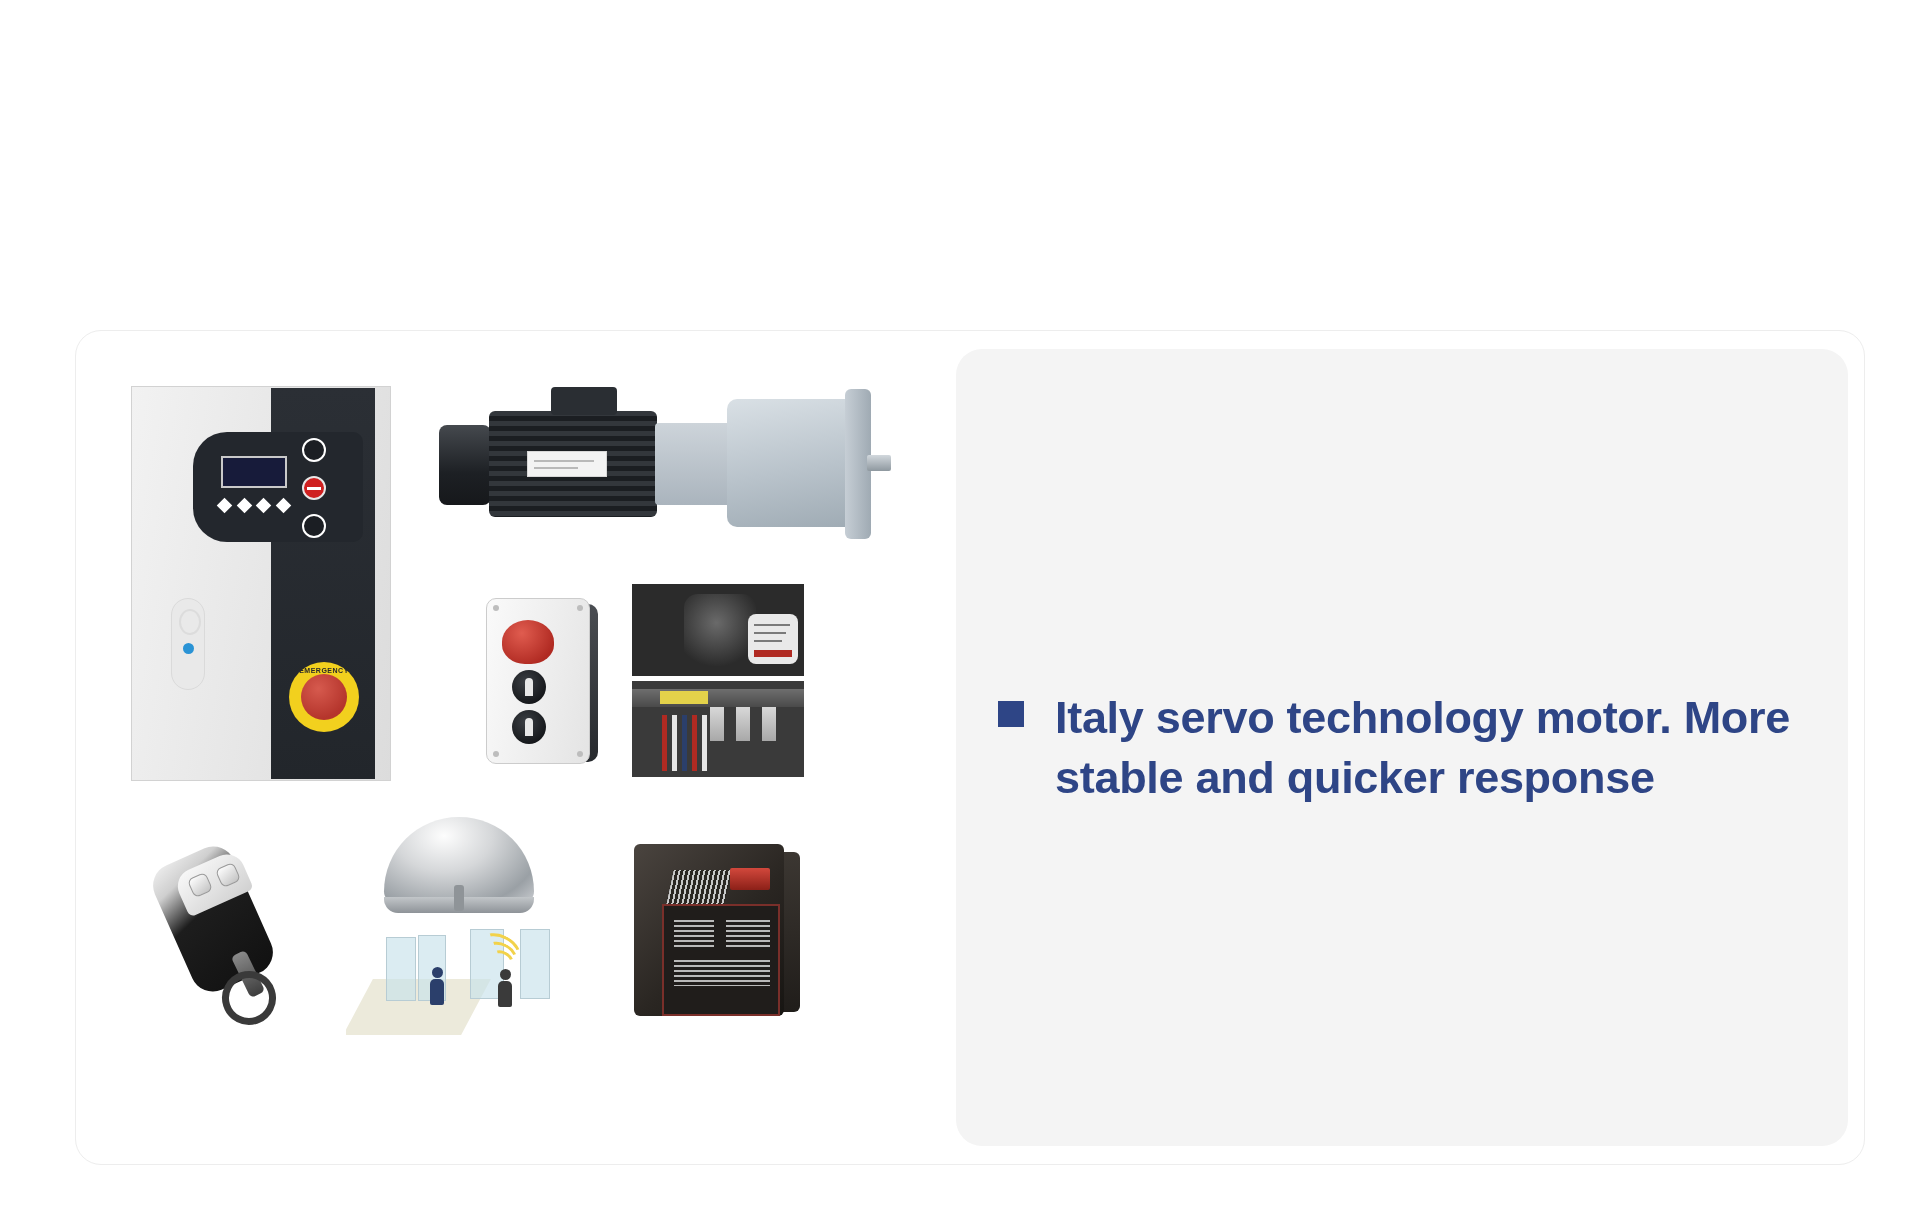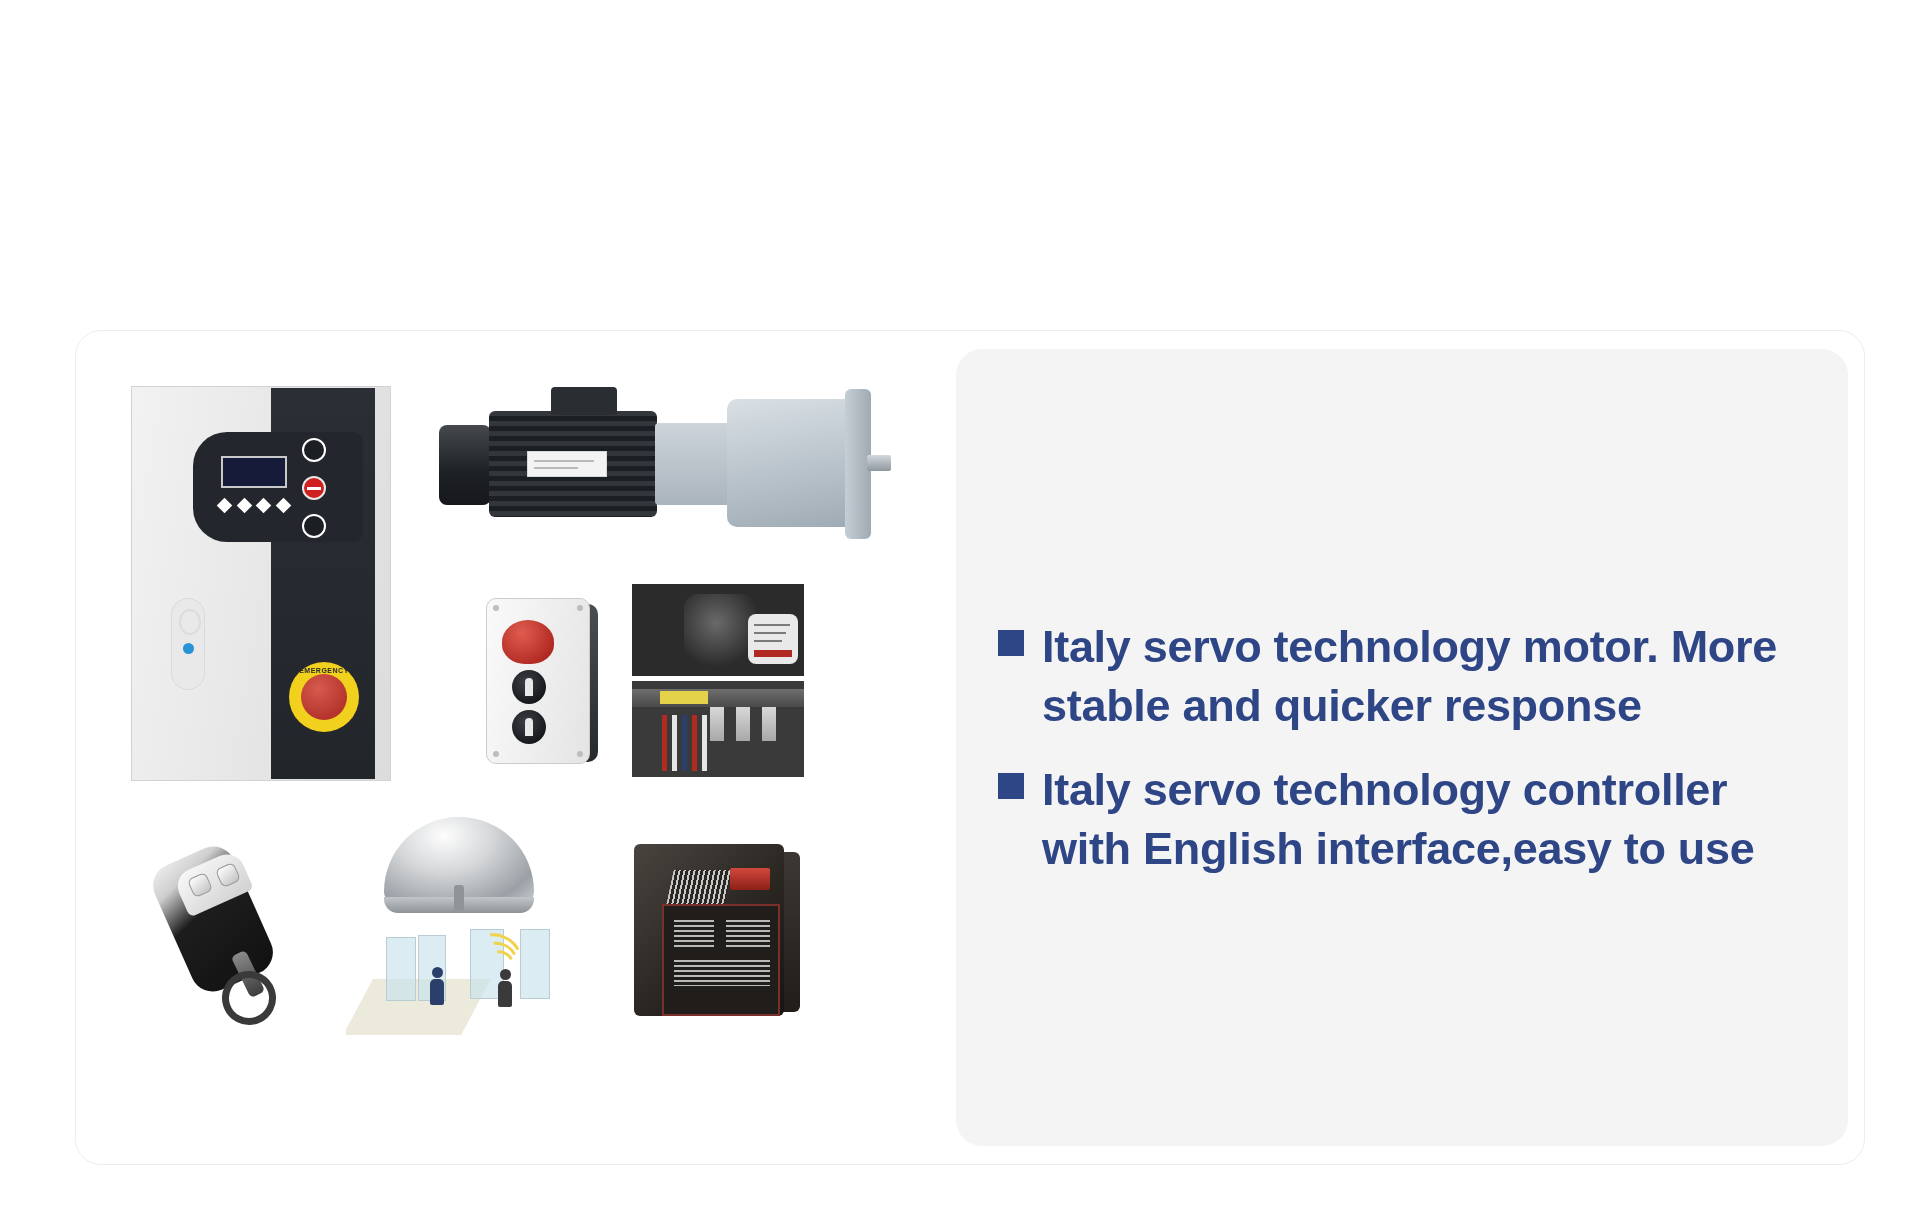--- a/index.html
+++ b/index.html
@@ -338,21 +338,21 @@
     padding: 48px 40px 48px 42px;
     display: flex;
     flex-direction: column;
     justify-content: center;
     gap: 24px;
   }
 
   .feature {
     display: flex;
     align-items: flex-start;
-    gap: 18px;
+    gap: 31px;
   }
 
   .bullet {
     width: 26px; height: 26px; background: #2e4586; flex: none; margin-top: 13px;
   }
 
   .feature-text {
     color: #2e4586;
     font-size: 45px;
     font-weight: 700;
@@ -489,22 +489,18 @@
 
     </div>
 
     <div class="features">
 
       <div class="feature">
         <span class="bullet"></span>
         <span class="feature-text">Italy servo technology motor. More stable and quicker response</span>
       </div>
 
-      <div class="feature">
-        <span class="bullet"></span>
-        <span class="feature-text">Italy servo technology controller with English interface,easy to use</span>
-      </div>
 
 
     </div>
 
   </div>
 </div>
 
 </body></html>

